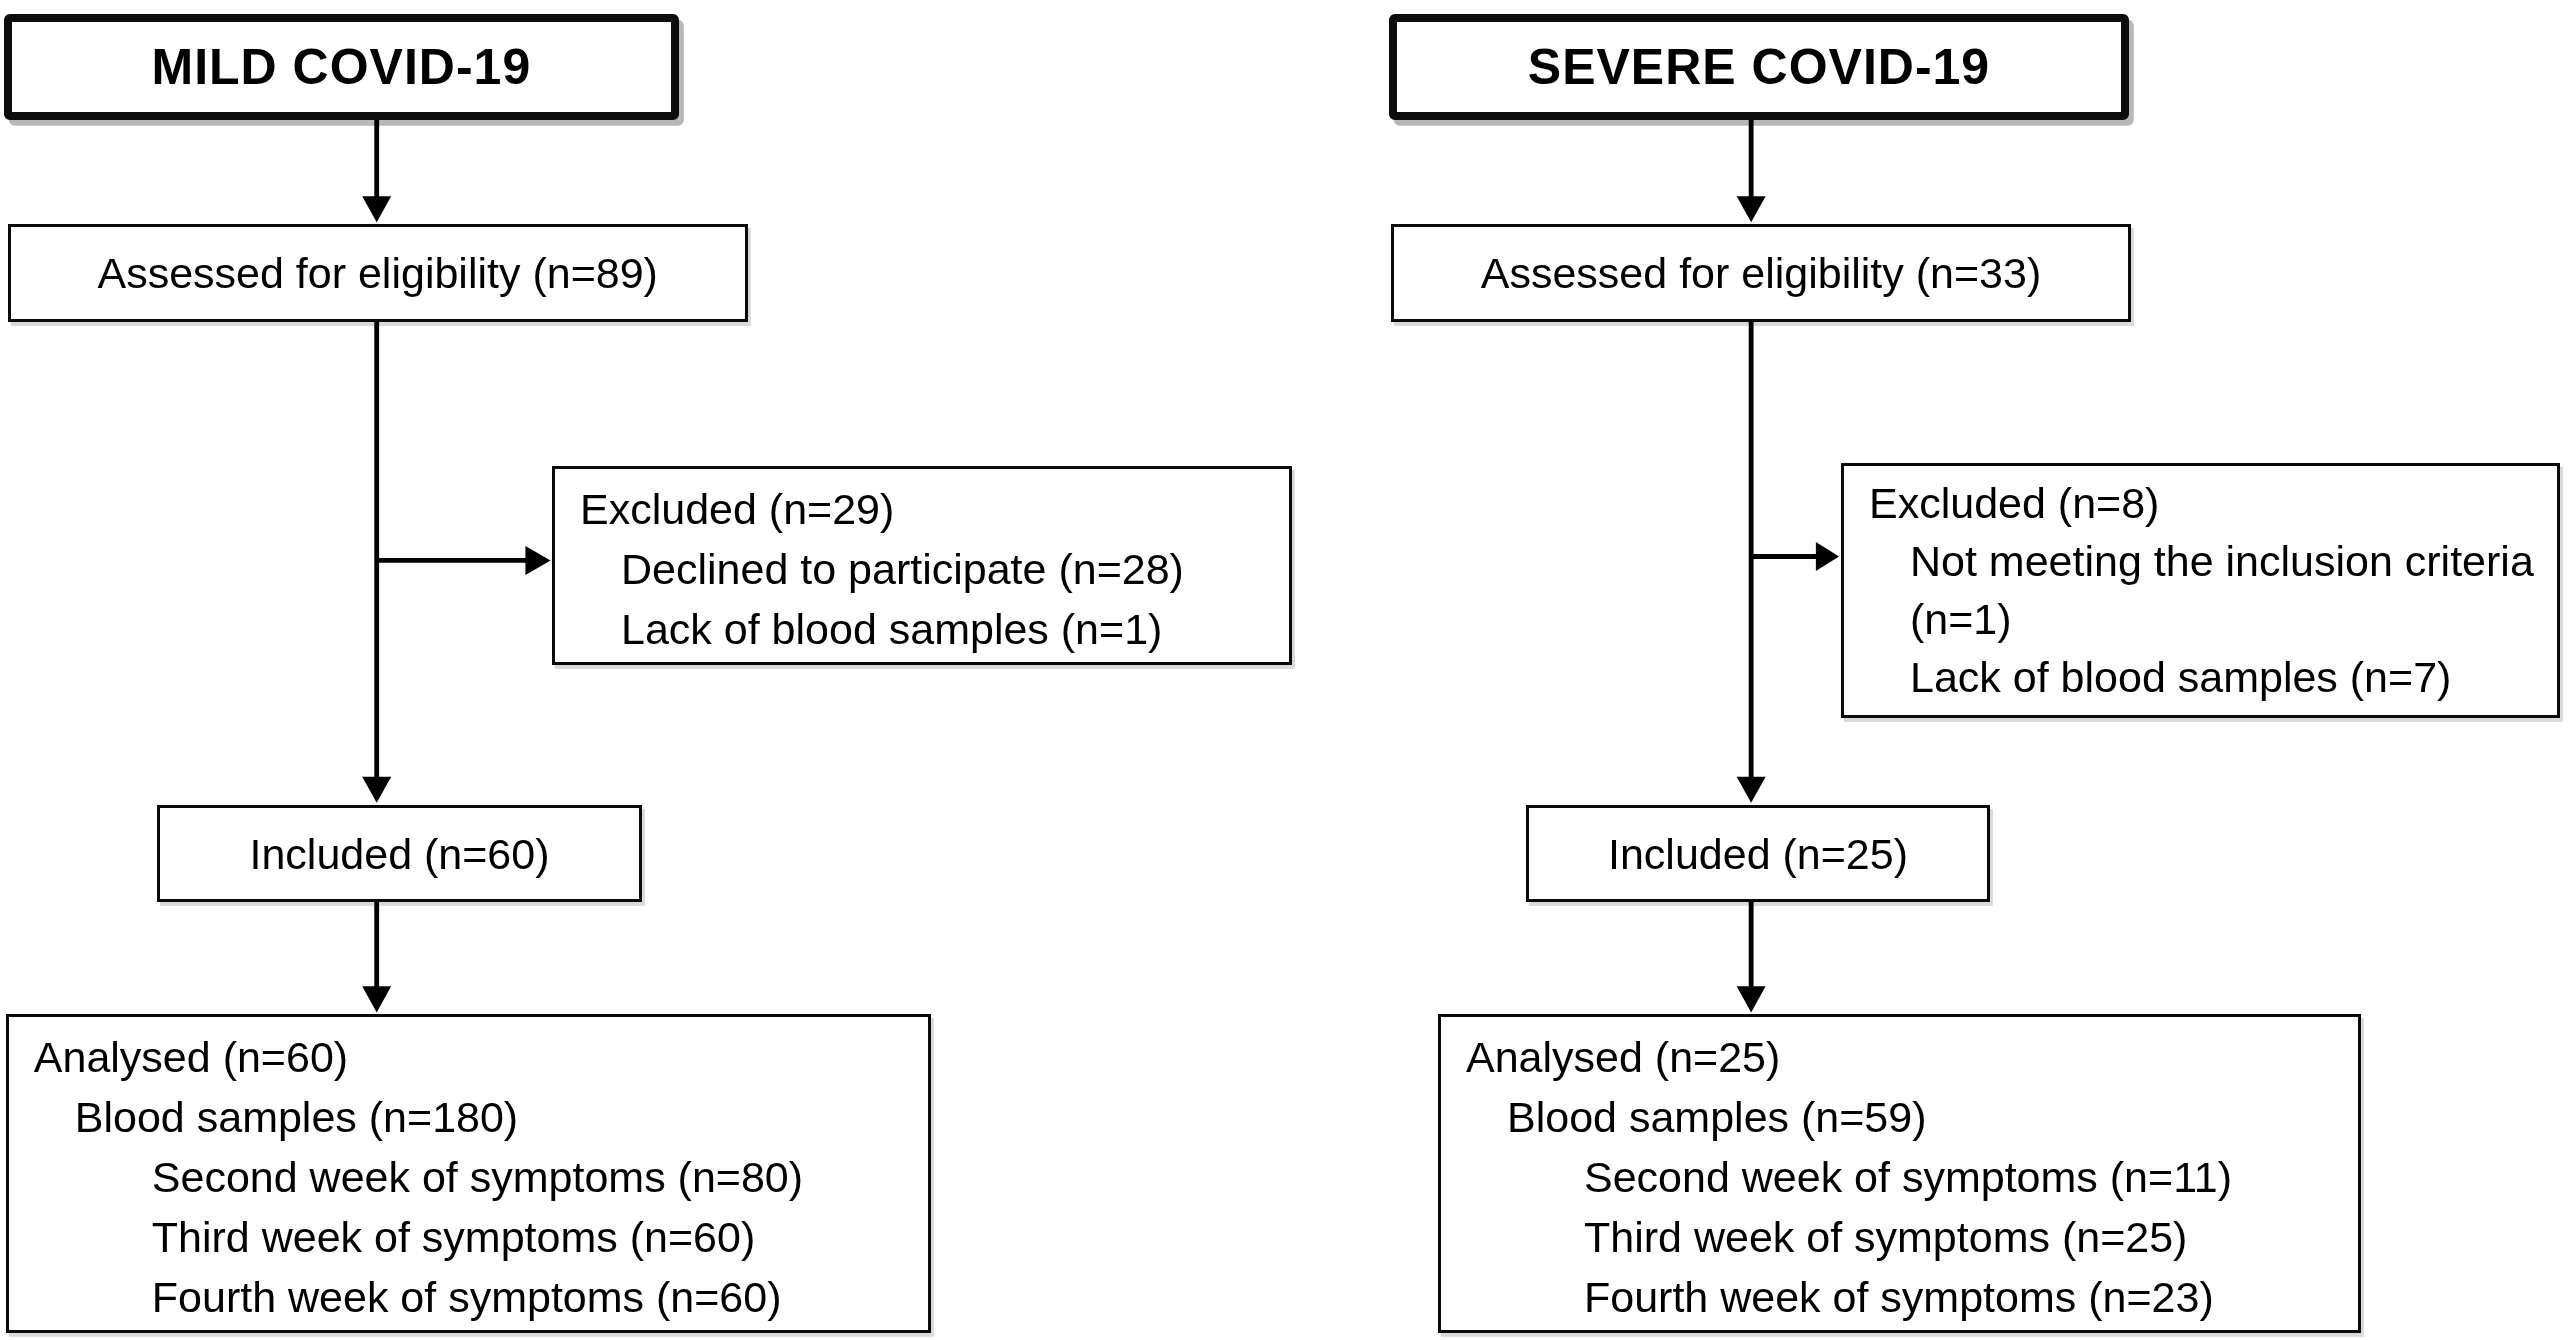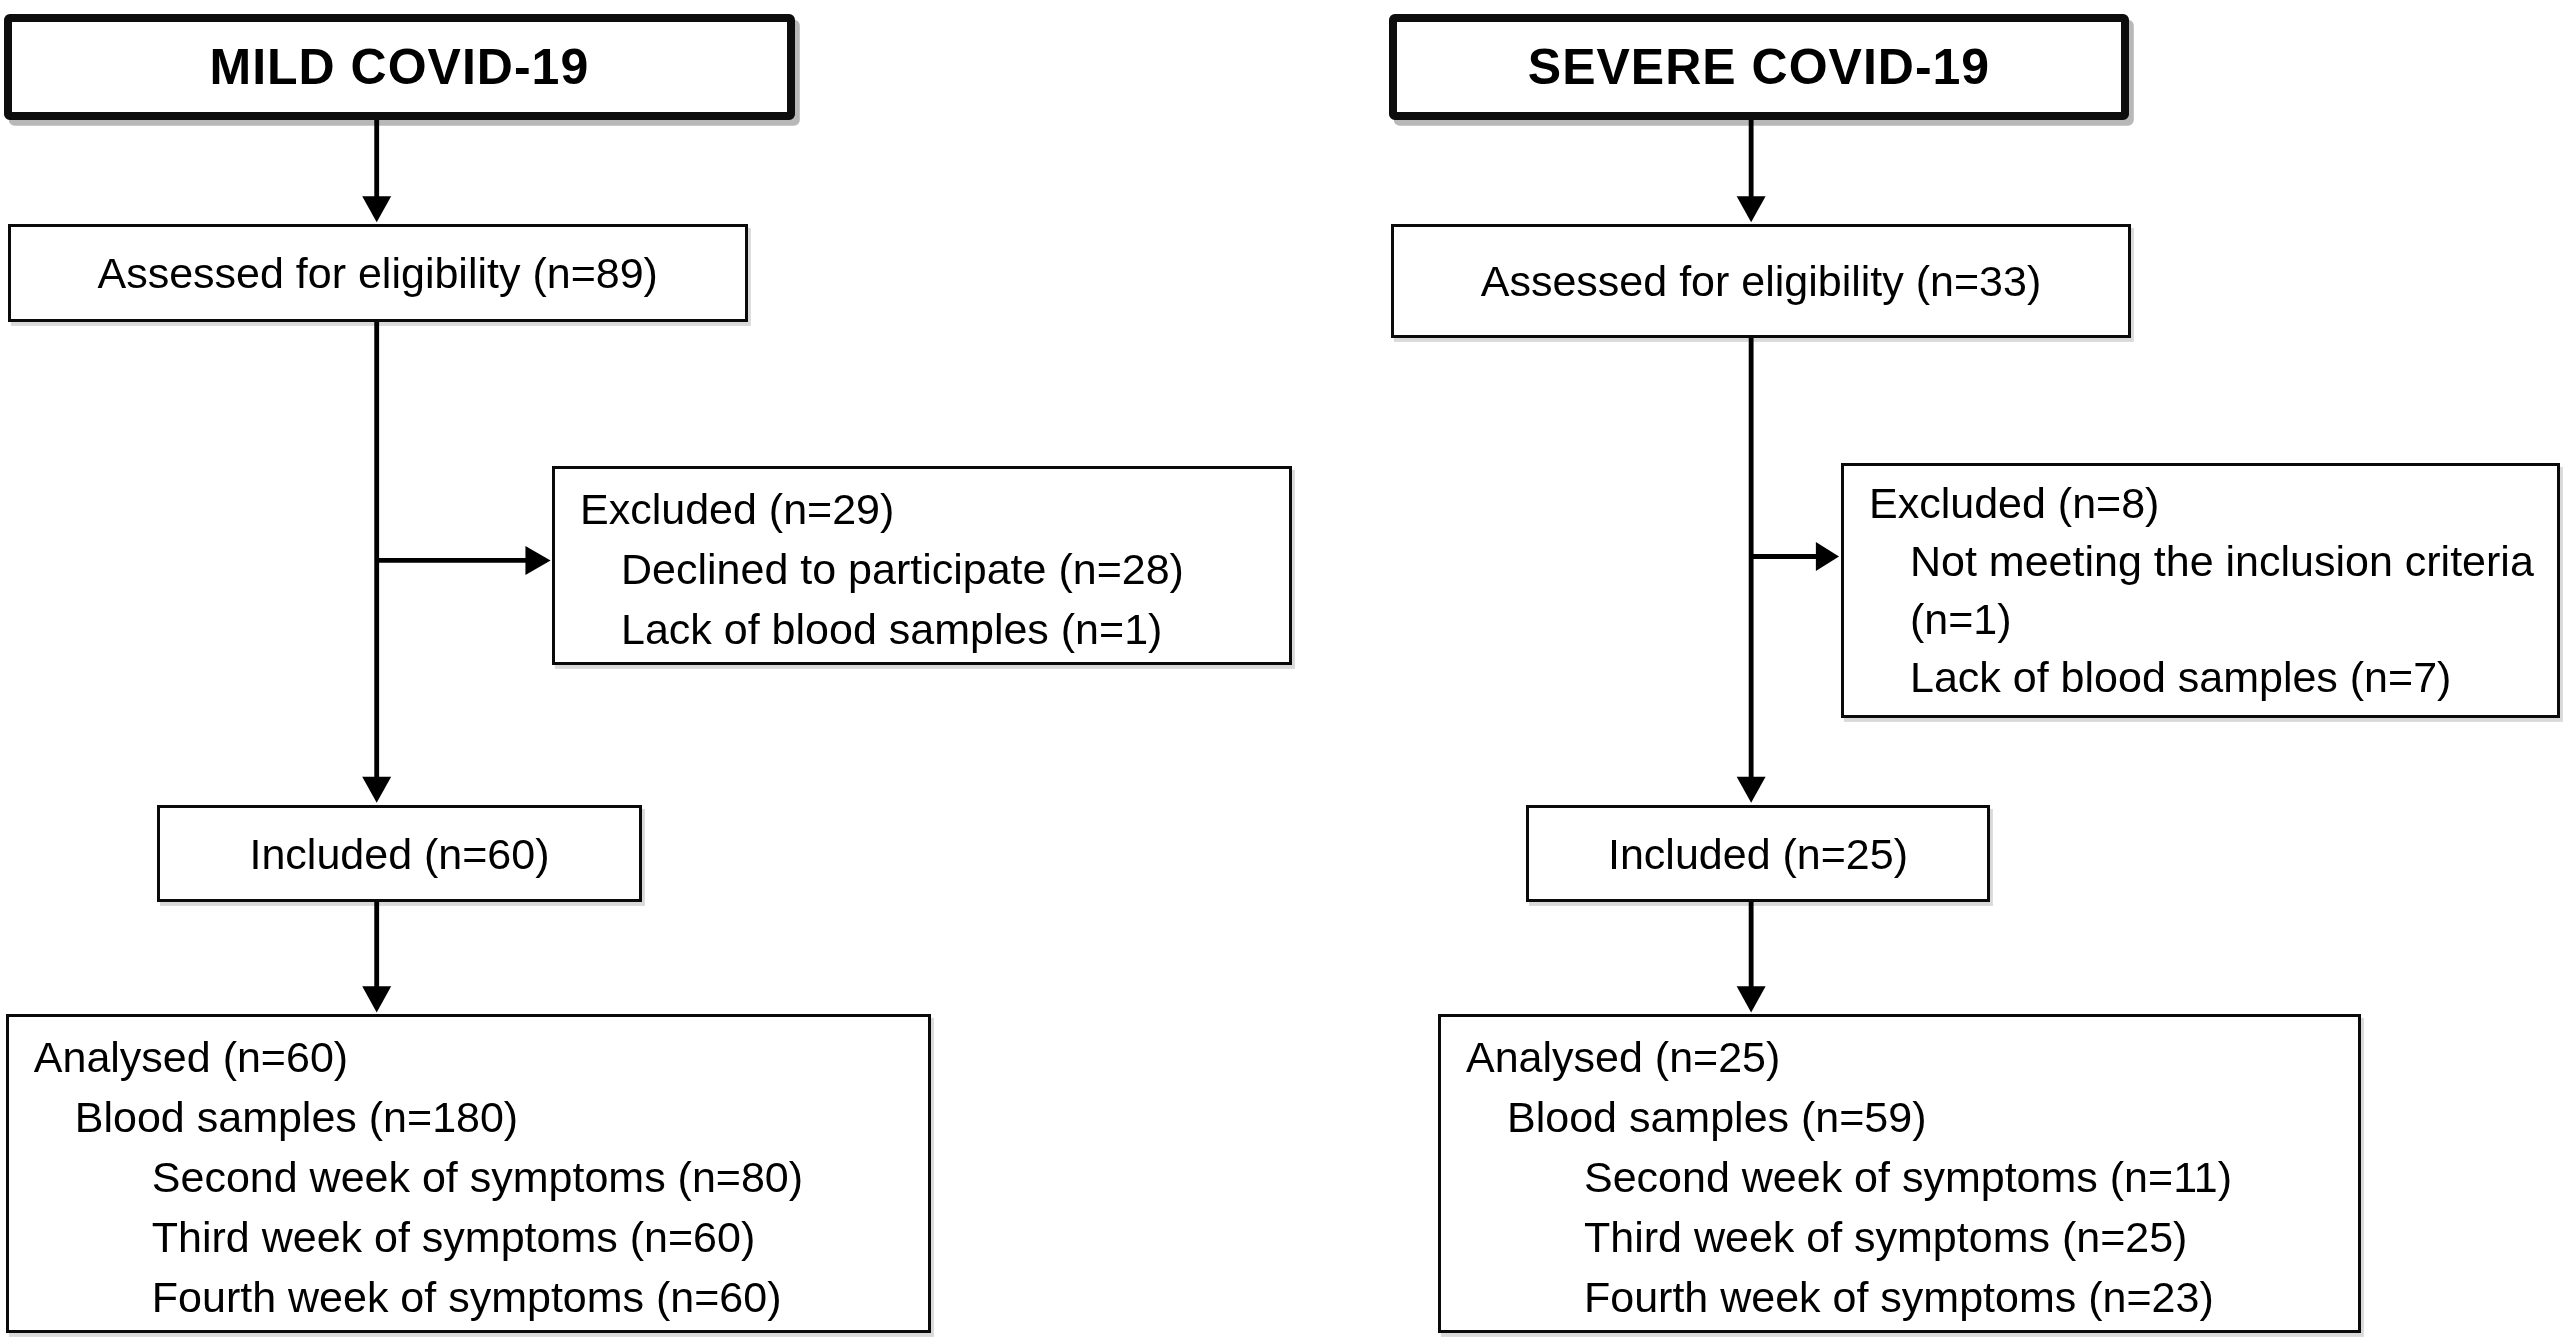--- a/index.html
+++ b/index.html
@@ -46,29 +46,29 @@
     letter-spacing: 1px;
     box-shadow: 4.8px 5.8px 0 rgba(0,0,0,0.28);
   }
   .list-box { padding: 9.7px 0 0 25px; }
   .l0 { padding-left: 0; }
   .l1 { padding-left: 41px; }
   .l2 { padding-left: 118px; }
   .hang { padding-right: 3px; }
 
   
-  .b-mild-title    { left: 3.9px;    top: 13.5px;   width: 791px; height: 106px; }
+  .b-mild-title    { left: 3.9px;    top: 13.5px;   width: 675px; height: 106px; }
   .b-mild-assessed { left: 7.7px;    top: 224px;  width: 740px; height: 98px; }
   .b-mild-excluded { left: 552px;  top: 466px;  width: 740px; height: 199px; }
   .b-mild-included { left: 157px;  top: 805px;  width: 485px; height: 97px; }
   .b-mild-analysed { left: 5.8px;    top: 1014px; width: 925px; height: 319px; }
 
   
   .b-severe-title    { left: 1389px; top: 13.5px;   width: 740px; height: 106px; }
-  .b-severe-assessed { left: 1391px; top: 224px;  width: 740px; height: 114px; }
+  .b-severe-assessed { left: 1391px; top: 224px;  width: 740px; height: 98px; }
   .b-severe-excluded { left: 1841px; top: 463px;  width: 719px; height: 255px; line-height: 58px; padding-top: 7.7px; }
   .b-severe-included { left: 1526px; top: 805px;  width: 464px; height: 97px; }
   .b-severe-analysed { left: 1438px; top: 1014px; width: 923px; height: 319px; }
 </style>
 </head>
 <body>
 
 <div id="canvas">
 
   <svg id="arrows" viewBox="0 0 2667 1388" xmlns="http://www.w3.org/2000/svg">

